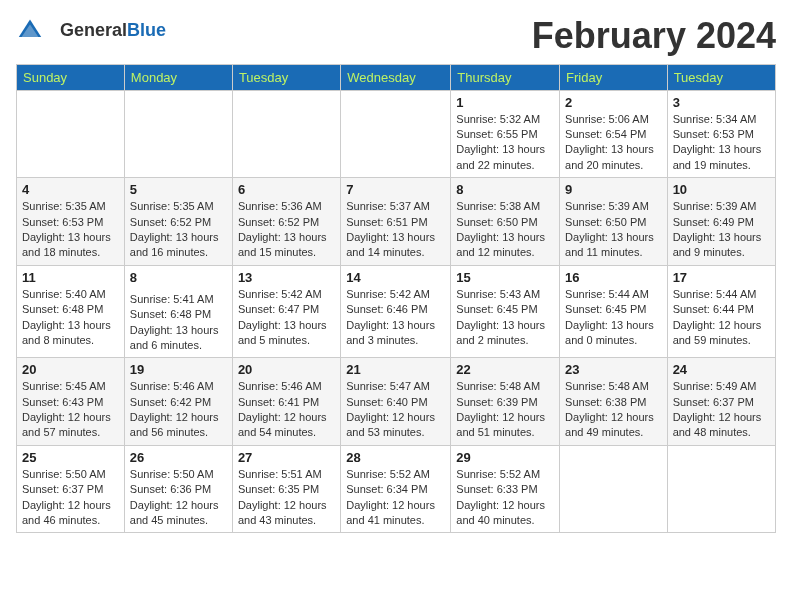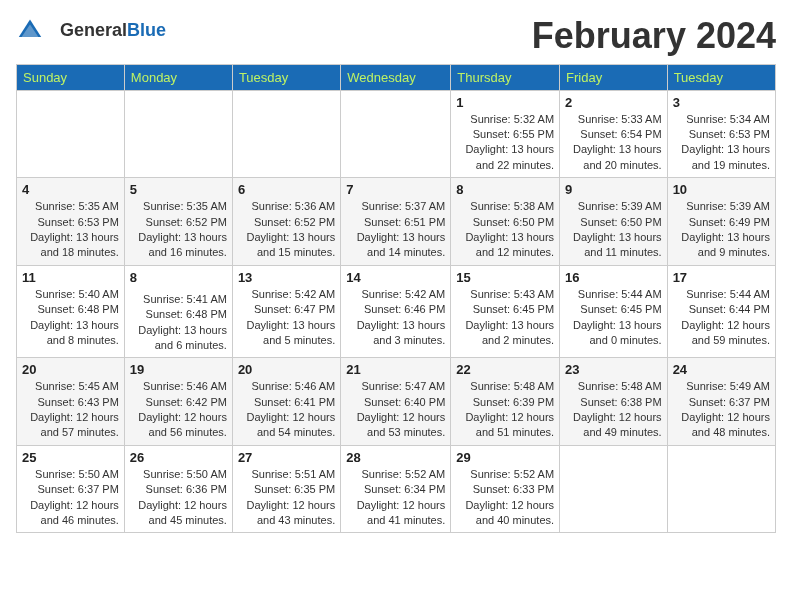--- a/index.html
+++ b/index.html
@@ -69,21 +69,20 @@
     .day-number {
       font-size: 13px;
       font-weight: bold;
       margin-bottom: 2px;
       color: #222;
     }
     .day-info {
       color: #333;
       line-height: 1.4;
       font-size: 11px;
-      text-align: right;
     }
     .empty-cell {
       background: #fff !important;
     }
     .calendar tr:nth-child(even) td.empty-cell {
       background: #f5f5f5 !important;
     }
   </style>
 </head>
 <body>
@@ -123,21 +122,21 @@
         <td class="empty-cell"></td>
         <td>
           <div class="day-number">1</div>
           <div class="day-info" style="white-space: pre-line;">Sunrise: 5:32 AM
 Sunset: 6:55 PM
 Daylight: 13 hours
 and 22 minutes.</div>
         </td>
         <td>
           <div class="day-number">2</div>
-          <div class="day-info" style="white-space: pre-line;">Sunrise: 5:33 AM
+          <div class="day-info" style="white-space: pre-line;">Sunrise: 5:06 AM
 Sunset: 6:54 PM
 Daylight: 13 hours
 and 20 minutes.</div>
         </td>
         <td>
           <div class="day-number">3</div>
           <div class="day-info" style="white-space: pre-line;">Sunrise: 5:34 AM
 Sunset: 6:53 PM
 Daylight: 13 hours
 and 19 minutes.</div>

